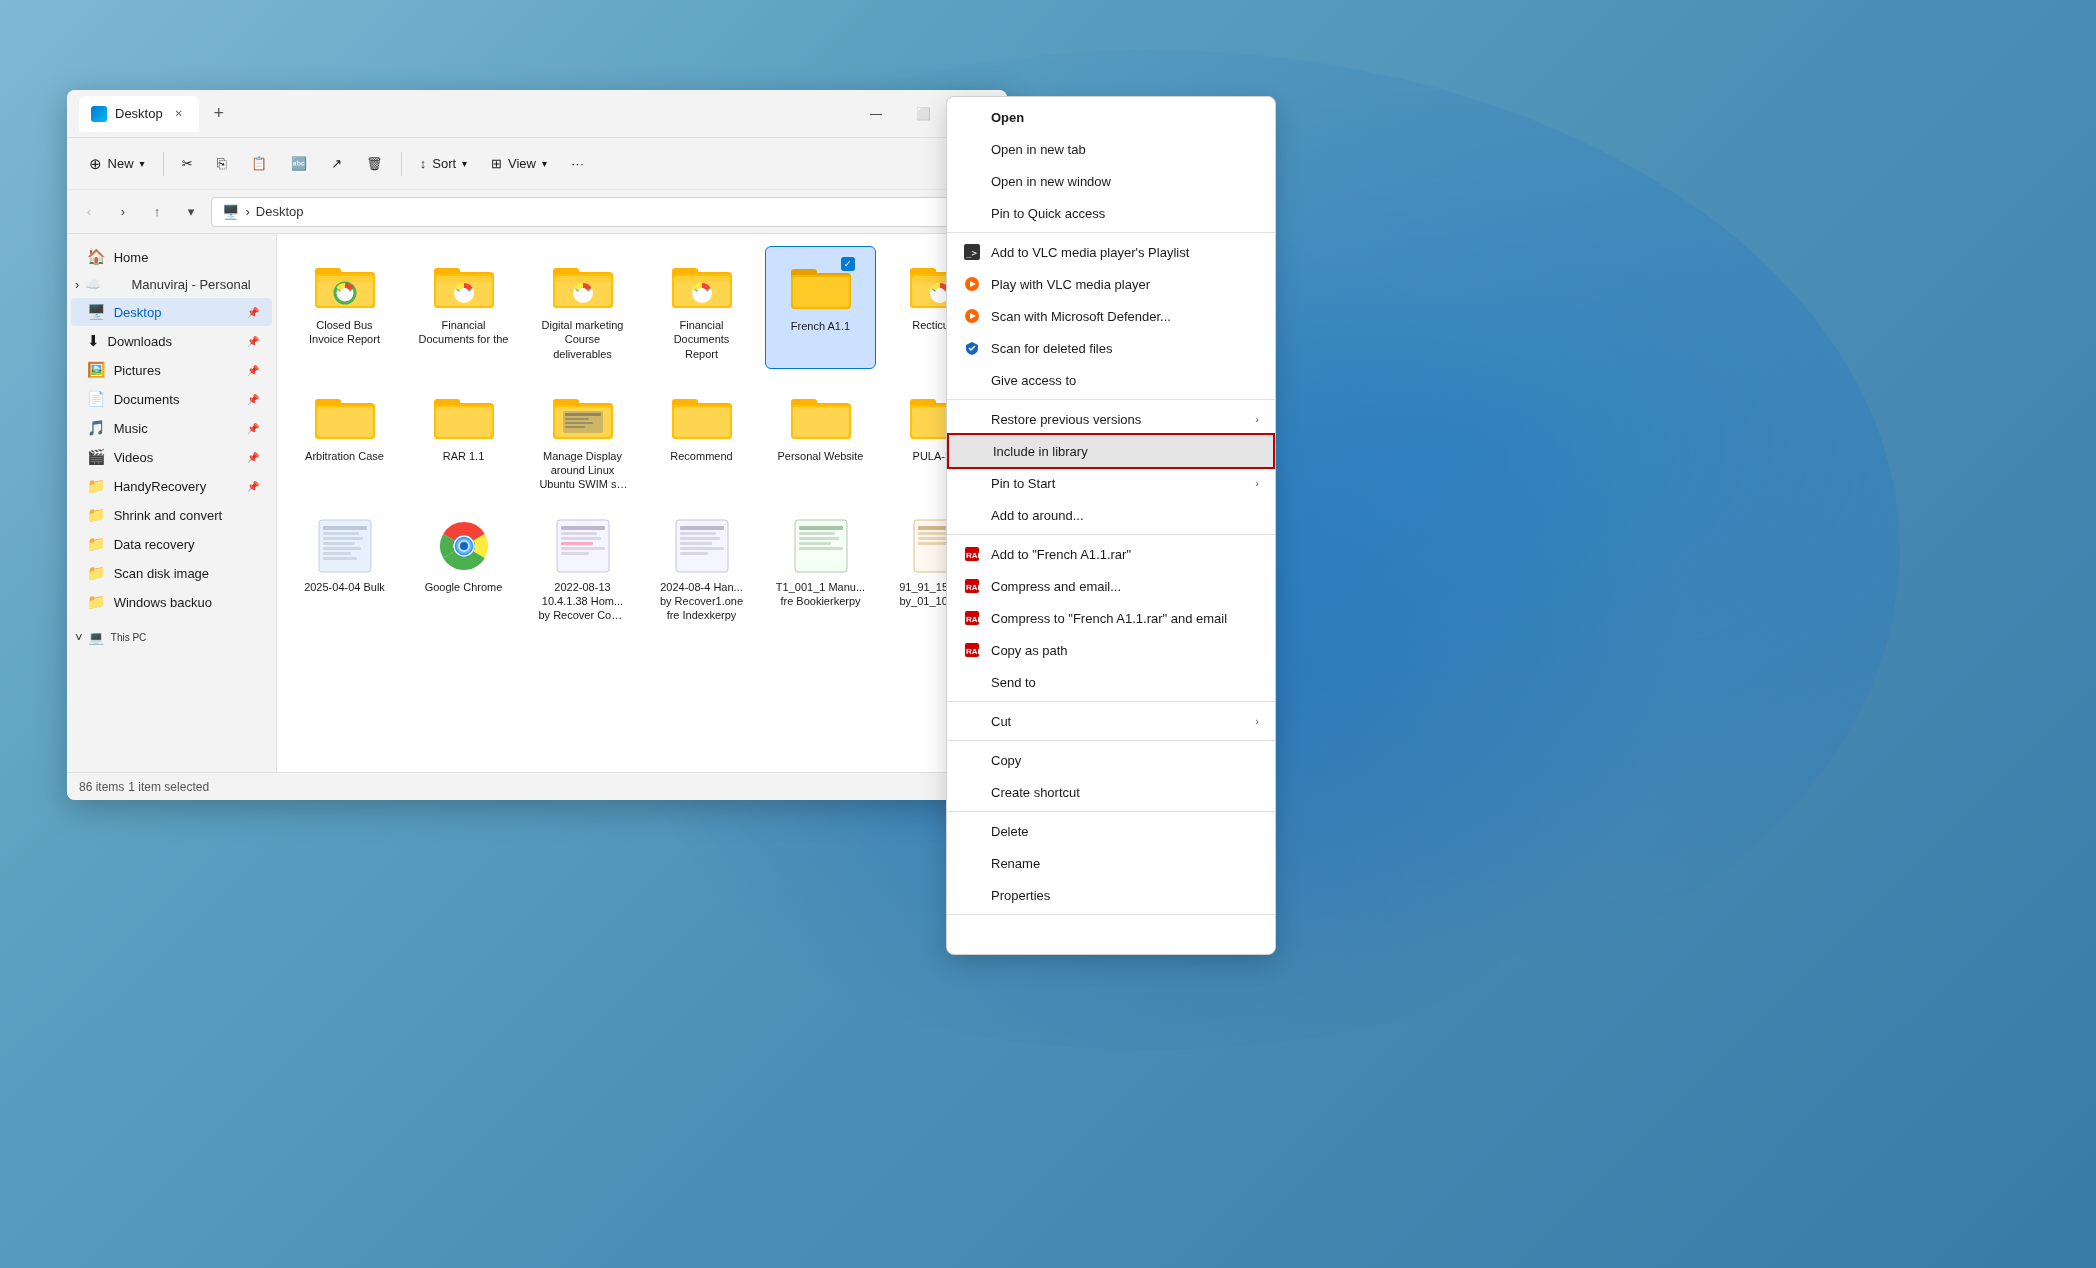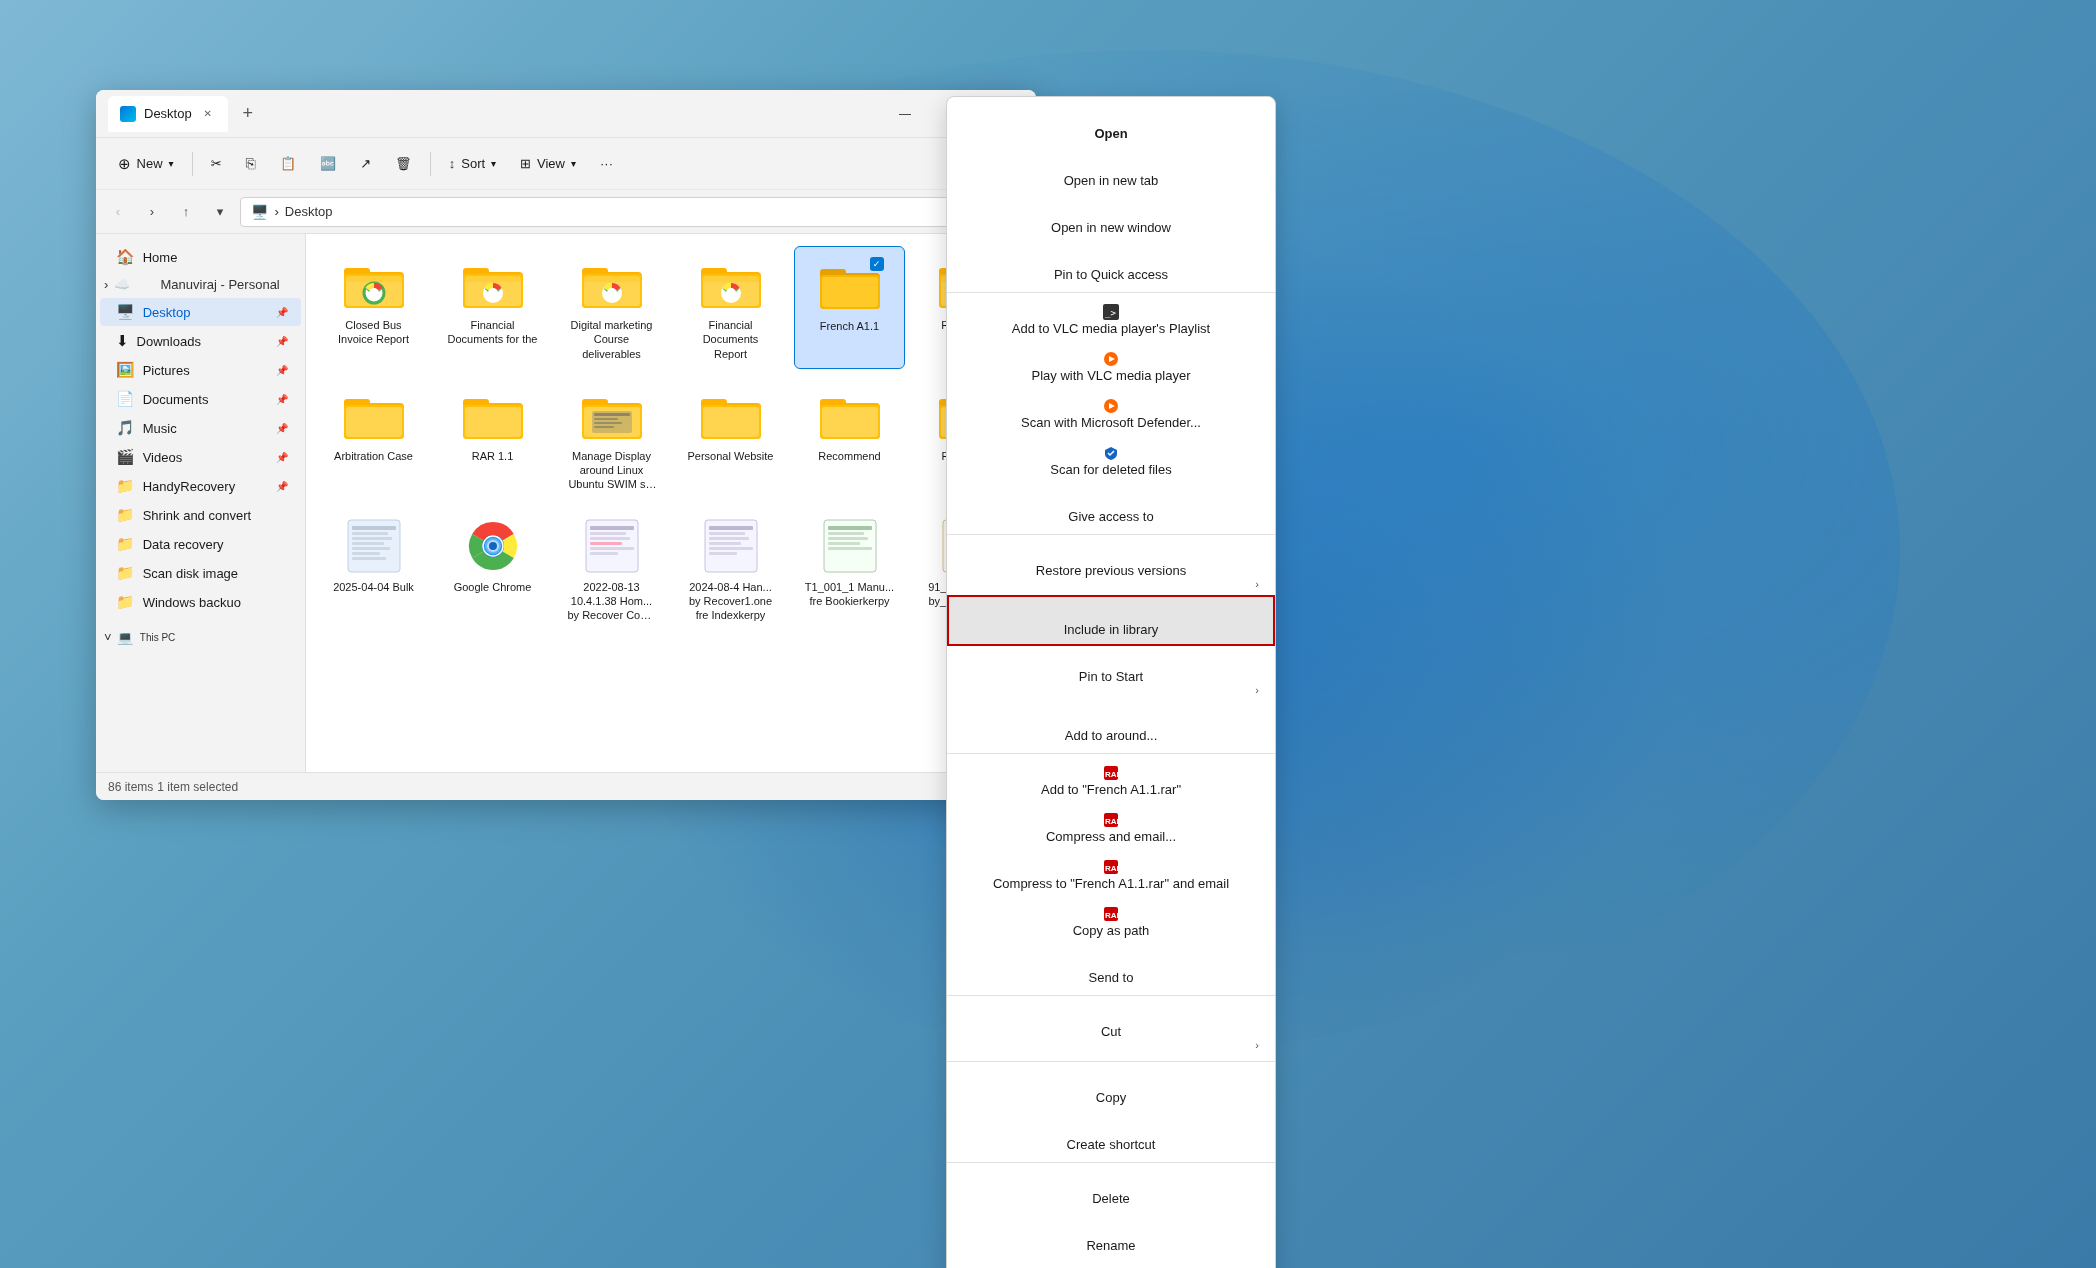--- a/index.html
+++ b/index.html
@@ -20,21 +20,21 @@
       height: 1000px;
       background: radial-gradient(ellipse at 70% 40%, rgba(30,120,200,0.5) 0%, transparent 60%),
                   radial-gradient(ellipse at 50% 60%, rgba(0,80,180,0.4) 0%, transparent 50%);
       border-radius: 50%;
       pointer-events: none;
     }
     
     .explorer-window {
       position: absolute;
       top: 90px;
-      left: 96px;
+      left: 67px;
       width: 940px;
       height: 710px;
       background: #f3f3f3;
       border-radius: 8px;
       box-shadow: 0 8px 32px rgba(0,0,0,0.25);
       display: flex;
       flex-direction: column;
       overflow: hidden;
     }
     
@@ -325,22 +325,22 @@
       z-index: 100;
       padding: 4px 0;
       font-size: 13px;
     }
     .cm-item {
       display: flex;
       align-items: center;
       padding: 7px 16px;
       cursor: pointer;
       color: #1a1a1a;
+      gap: 10px;
       white-space: nowrap;
-      flex-direction: column;
     }
     .cm-item.highlighted {
       background: #e5e5e5;
       border: 2px solid #c00000;
       margin: -2px 0;
     }
     .cm-item.bold { font-weight: 600; }
     .cm-sep {
       height: 1px;
       background: #e0e0e0;
@@ -663,33 +663,33 @@
 
         <div class="file-item">
           <div class="folder-icon-wrap">
             <svg class="folder-svg" viewBox="0 0 64 52" xmlns="http://www.w3.org/2000/svg">
               <rect x="2" y="14" width="60" height="36" rx="4" fill="#FFB300"></rect>
               <rect x="2" y="10" width="26" height="8" rx="3" fill="#FFB300"></rect>
               <rect x="2" y="16" width="60" height="34" rx="4" fill="#FFC107"></rect>
               <rect x="4" y="18" width="56" height="30" rx="3" fill="#FFD54F"></rect>
             </svg>
           </div>
+          <div class="file-name">Recommend</div>
+        </div>
+
+        <div class="file-item">
+          <div class="folder-icon-wrap">
+            <svg class="folder-svg" viewBox="0 0 64 52" xmlns="http://www.w3.org/2000/svg">
+              <rect x="2" y="14" width="60" height="36" rx="4" fill="#FFB300"></rect>
+              <rect x="2" y="10" width="26" height="8" rx="3" fill="#FFB300"></rect>
+              <rect x="2" y="16" width="60" height="34" rx="4" fill="#FFC107"></rect>
+              <rect x="4" y="18" width="56" height="30" rx="3" fill="#FFD54F"></rect>
+            </svg>
+          </div>
           <div class="file-name">Personal Website</div>
-        </div>
-
-        <div class="file-item">
-          <div class="folder-icon-wrap">
-            <svg class="folder-svg" viewBox="0 0 64 52" xmlns="http://www.w3.org/2000/svg">
-              <rect x="2" y="14" width="60" height="36" rx="4" fill="#FFB300"></rect>
-              <rect x="2" y="10" width="26" height="8" rx="3" fill="#FFB300"></rect>
-              <rect x="2" y="16" width="60" height="34" rx="4" fill="#FFC107"></rect>
-              <rect x="4" y="18" width="56" height="30" rx="3" fill="#FFD54F"></rect>
-            </svg>
-          </div>
-          <div class="file-name">Recommend</div>
         </div>
 
         <div class="file-item">
           <div class="folder-icon-wrap">
             <svg class="folder-svg" viewBox="0 0 64 52" xmlns="http://www.w3.org/2000/svg">
               <rect x="2" y="14" width="60" height="36" rx="4" fill="#FFB300"></rect>
               <rect x="2" y="10" width="26" height="8" rx="3" fill="#FFB300"></rect>
               <rect x="2" y="16" width="60" height="34" rx="4" fill="#FFC107"></rect>
               <rect x="4" y="18" width="56" height="30" rx="3" fill="#FFD54F"></rect>
             </svg>

